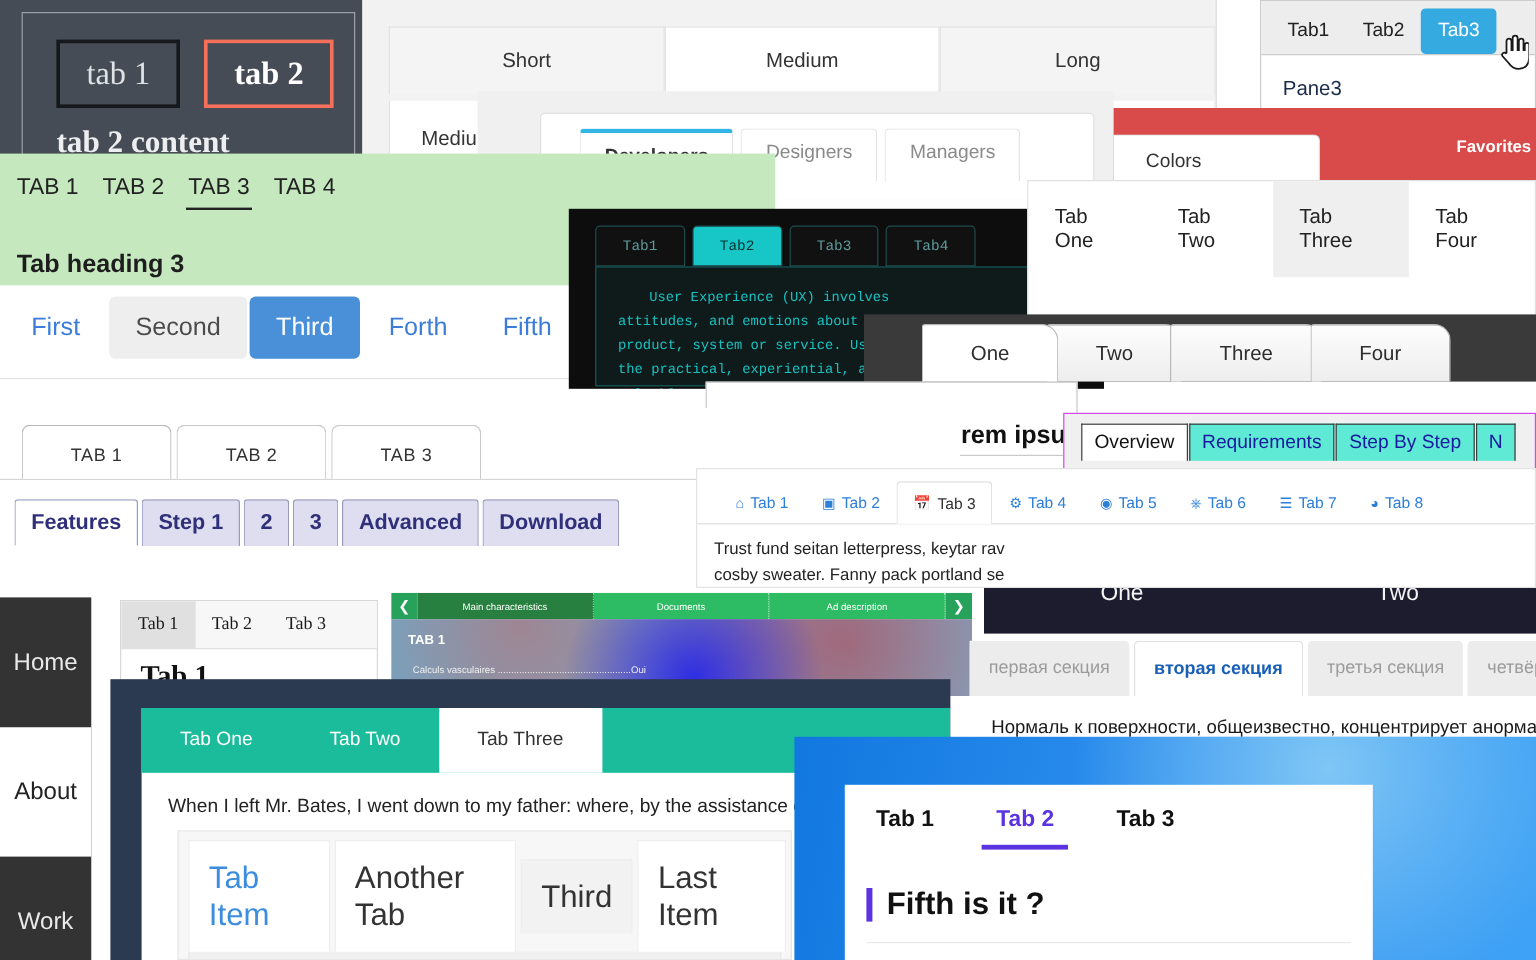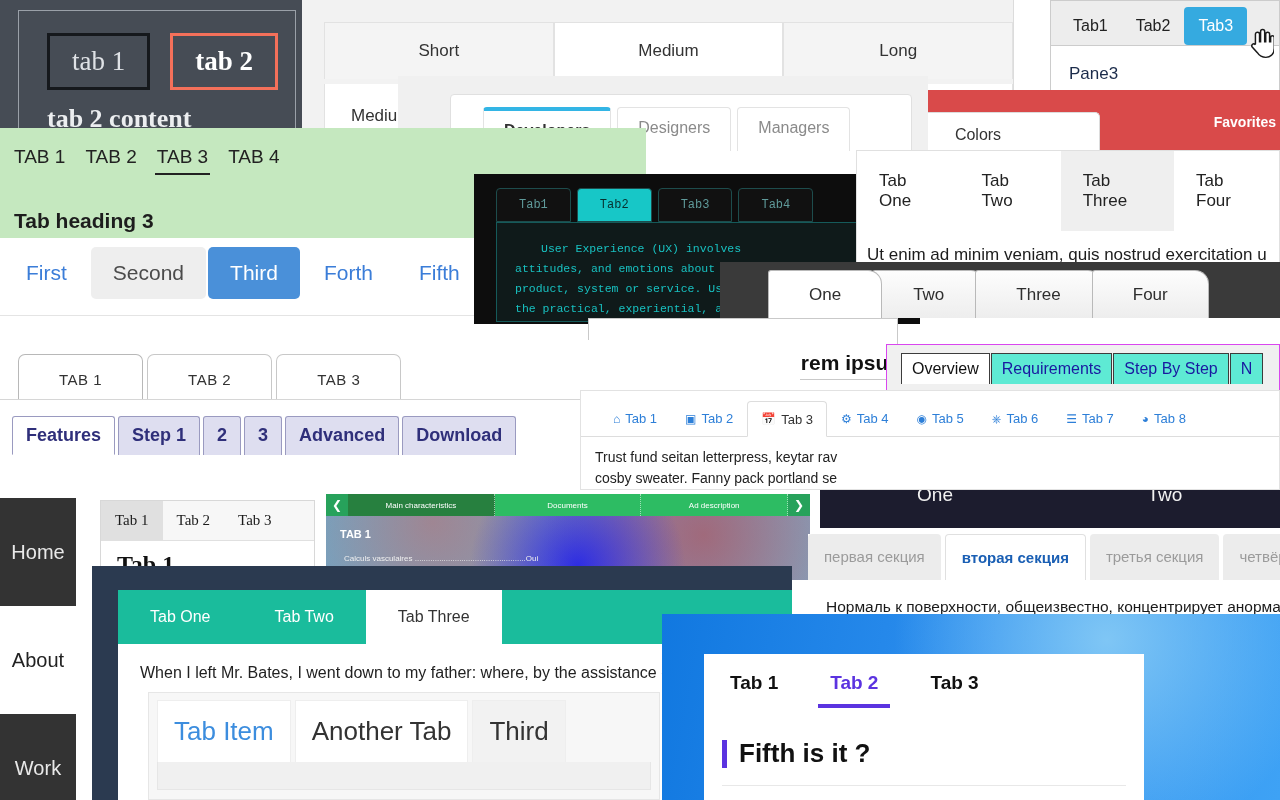--- a/index.html
+++ b/index.html
@@ -314,21 +314,20 @@
   </div>
 </div>
 
 <div class="layer" id="p-t4">
   <div class="bar">
     <div class="tb">Tab One</div>
     <div class="tb">Tab Two</div>
     <div class="tb act">Tab Three</div>
     <div class="tb">Tab Four</div>
   </div>
-  <div class="txt">Ut enim ad minim veniam, quis nostrud exercitation u</div>
 </div>
 
 <div class="layer" id="p-skeuo">
   <div class="bar">
     <div class="tb act">One</div>
     <div class="tb">Two</div>
     <div class="tb">Three</div>
     <div class="tb">Four</div>
   </div>
 </div>
@@ -459,20 +458,21 @@
     <div class="tb act">Tab Three</div>
   </div>
   <div class="txt">When I left Mr. Bates, I went down to my father: where, by the assistance of</div>
 </div>
 
 <div class="layer" id="p-item">
   <div class="bar">
     <div class="tb act">Tab Item</div>
     <div class="tb">Another Tab</div>
     <div class="tb gray">Third</div>
+    <div class="tb">Last Item</div>
   </div>
   <div class="panel"></div>
 </div>
 
 <div class="layer" id="p-bluegrad"></div>
 <div class="layer" id="p-card">
   <div class="bar">
     <div class="tb">Tab 1</div>
     <div class="tb act">Tab 2</div>
     <div class="tb">Tab 3</div>

